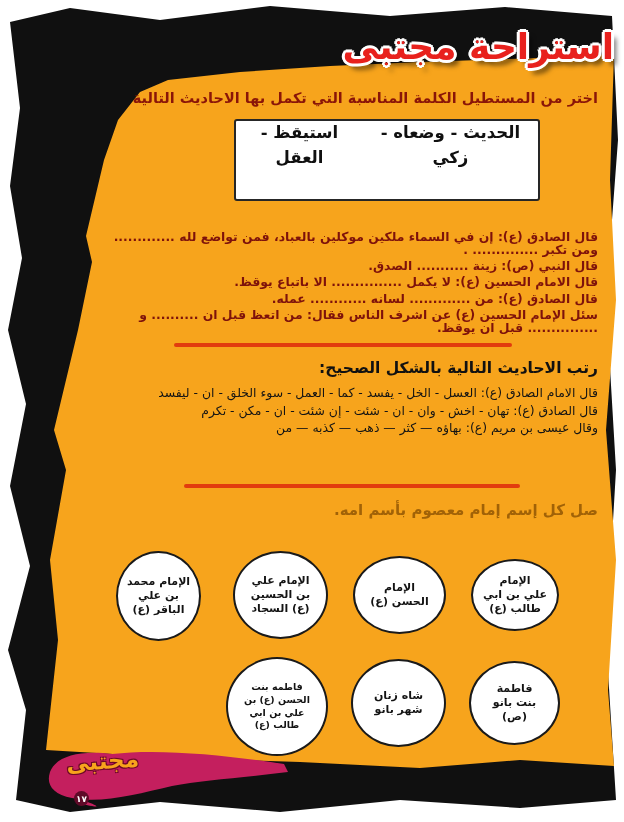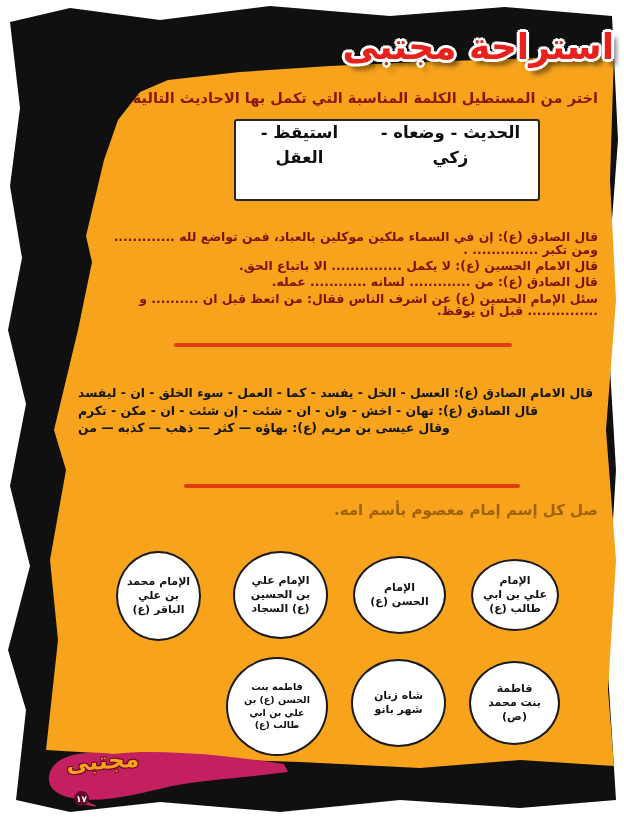--- a/index.html
+++ b/index.html
@@ -42,21 +42,21 @@
   .fill-lines div { margin-bottom:3.5px; line-height:12.8px; }
   .divider { position:absolute; height:3.5px; background:#E23B0E; border-radius:2px; }
   .divider-1 { top:343px; right:112px; width:338px; }
   .divider-2 { top:484px; right:104px; width:336px; }
   .order-heading {
     position:absolute; top:359px; right:26px;
     font-size:15.5px; font-weight:bold; color:#111;
   }
   .order-lines {
     position:absolute; top:386px; right:26px; width:520px;
-    font-size:12.4px; font-weight:bold; color:#141414; text-align:left;
+    font-size:12.4px; font-weight:normal; color:#141414; text-align:right;
   }
   .order-lines div { margin-bottom:4.5px; line-height:13px; }
   .order-lines div:last-child { margin-top:3px; }
   .match-heading {
     position:absolute; top:501px; right:26px;
     font-size:15px; font-weight:bold; color:#a16207;
   }
   .circle {
     position:absolute; background:#fff; border:2px solid #1a1a1a; border-radius:50%;
     display:flex; align-items:center; justify-content:center;
@@ -103,27 +103,29 @@
 
   <div class="instruction">اختر من المستطيل الكلمة المناسبة التي تكمل بها الاحاديث التالية</div>
 
   <div class="word-bank">
     <div>الحديث  -  وضعاه - زكي</div>
     <div>استيقظ - العقل</div>
   </div>
 
   <div class="fill-lines">
     <div>قال الصادق (ع): إن في السماء ملكين موكلين بالعباد، فمن تواضع لله .............   ومن تكبر .............. .</div>
-    <div>قال الامام الحسين (ع): لا يكمل ............... الا باتباع الحق.</div>
+    <div>قال النبي (ص): زينة ........... الصدق.</div>
+    <div>قال الامام الحسين (ع): لا يكمل ............... الا باتباع يوقظ.</div>
     <div>قال الصادق (ع): من ............. لسانه ............ عمله.</div>
     <div>سئل الإمام الحسين (ع) عن اشرف الناس فقال: من اتعظ قبل ان .......... و ............... قبل ان يوقظ.</div>
   </div>
 
   <div class="divider divider-1"></div>
 
+  <div class="order-heading">رتب الاحاديث التالية بالشكل الصحيح:</div>
 
   <div class="order-lines">
     <div>قال الامام الصادق (ع): العسل - الخل - يفسد - كما - العمل - سوء الخلق - ان - ليفسد</div>
     <div>قال الصادق (ع): تهان - اخش - وان - ان - شئت - إن شئت - ان - مكن - تكرم</div>
     <div>وقال عيسى بن مريم (ع): بهاؤه — كثر — ذهب — كذبه — من</div>
   </div>
 
   <div class="divider divider-2"></div>
 
   <div class="match-heading">صل كل إسم إمام معصوم بأسم امه.</div>
@@ -134,21 +136,21 @@
   <div class="circle imam-2">الإمام
 الحسن (ع)</div>
   <div class="circle imam-3">الإمام علي
 بن الحسين
 (ع) السجاد</div>
   <div class="circle imam-4">الإمام محمد
 بن علي
 الباقر (ع)</div>
 
   <div class="circle mother-1">فاطمة
-بنت محمد
+بنت بانو
 (ص)</div>
   <div class="circle mother-2">شاه زنان
 شهر بانو</div>
   <div class="circle mother-3 c-small">فاطمه بنت
 الحسن (ع) بن
 علي بن ابي
 طالب (ع)</div>
 
   <svg class="logo-splash" viewBox="0 0 250 65" xmlns="http://www.w3.org/2000/svg">
     <path fill="#C41F5E" d="M8,30 C14,14 38,8 70,12 C120,6 190,14 242,22 L246,30

